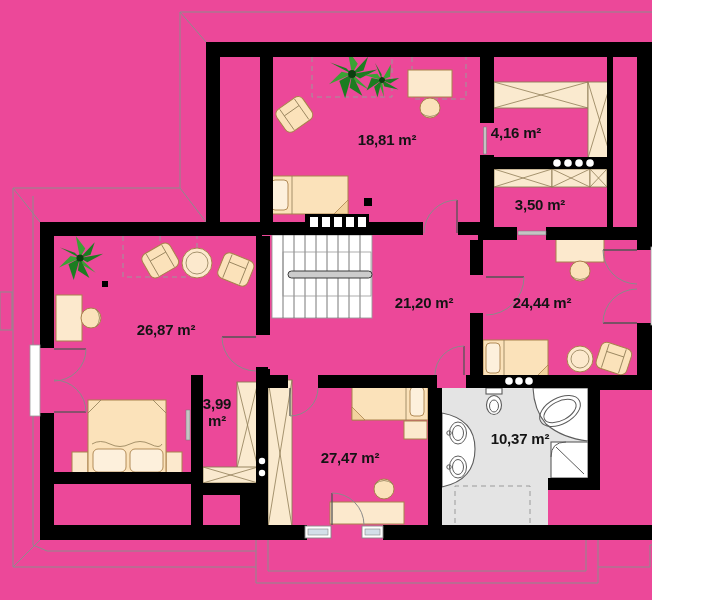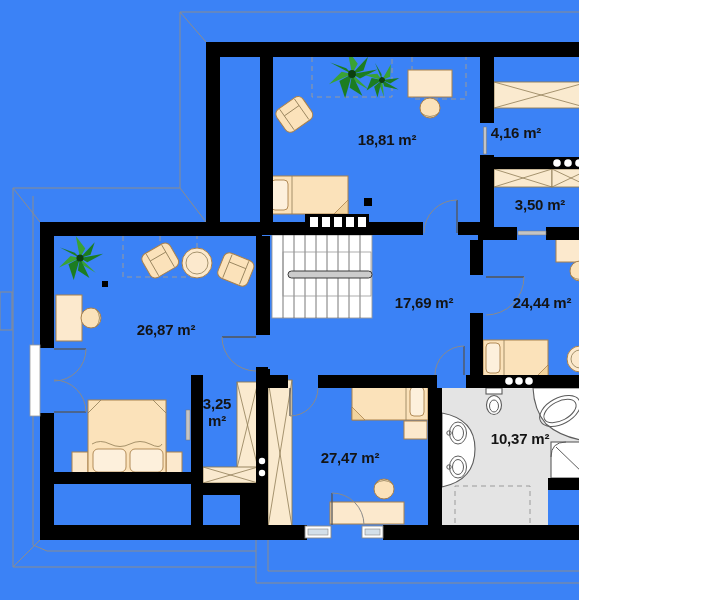--- a/index.html
+++ b/index.html
@@ -1,16 +1,16 @@
 <!DOCTYPE html>
 <html><head>
 <meta charset="utf-8">
 <style>
   html,body{margin:0;padding:0;background:#fff}
-  .stage{position:relative;width:579px;height:600px;background:#3b82f6;overflow:hidden;
+  .stage{position:relative;width:652px;height:600px;background:#ec4899;overflow:hidden;
          font-family:"Liberation Sans",sans-serif}
   .stage svg{position:absolute;left:0;top:0}
   .lbl{position:absolute;transform:translate(-50%,-50%);
        font:700 15px/1.12 "Liberation Sans",sans-serif;color:#141414;
        white-space:nowrap;letter-spacing:-0.2px}
   .lbl-wrap{white-space:normal;width:48px;text-align:center}
   
   .w{fill:#000;stroke:none}
   .out{fill:none;stroke:#8c8c8c;stroke-width:1}
   .furn{fill:#fbe2ba;stroke:#a9814c;stroke-width:1}
@@ -332,19 +332,19 @@
     <g>
       <line class="leaf" x1="332" y1="525" x2="332" y2="493"></line>
       <path class="arc" d="M332,493 A32,32 0 0 1 364,525"></path>
     </g>
   </g>
 </svg>
 
 <div class="lbl" style="left:387px;top:140px">18,81 m²</div>
 <div class="lbl" style="left:516px;top:133px">4,16 m²</div>
 <div class="lbl" style="left:540px;top:205px">3,50 m²</div>
-<div class="lbl" style="left:424px;top:303px">17,69 m²</div>
+<div class="lbl" style="left:424px;top:303px">21,20 m²</div>
 <div class="lbl" style="left:542px;top:303px">24,44 m²</div>
 <div class="lbl" style="left:166px;top:330px">26,87 m²</div>
-<div class="lbl lbl-wrap" style="left:217px;top:413px">3,25 m²</div>
+<div class="lbl lbl-wrap" style="left:217px;top:413px">3,99 m²</div>
 <div class="lbl" style="left:350px;top:458px">27,47 m²</div>
 <div class="lbl" style="left:520px;top:439px">10,37 m²</div>
 </div>
 
 </body></html>

